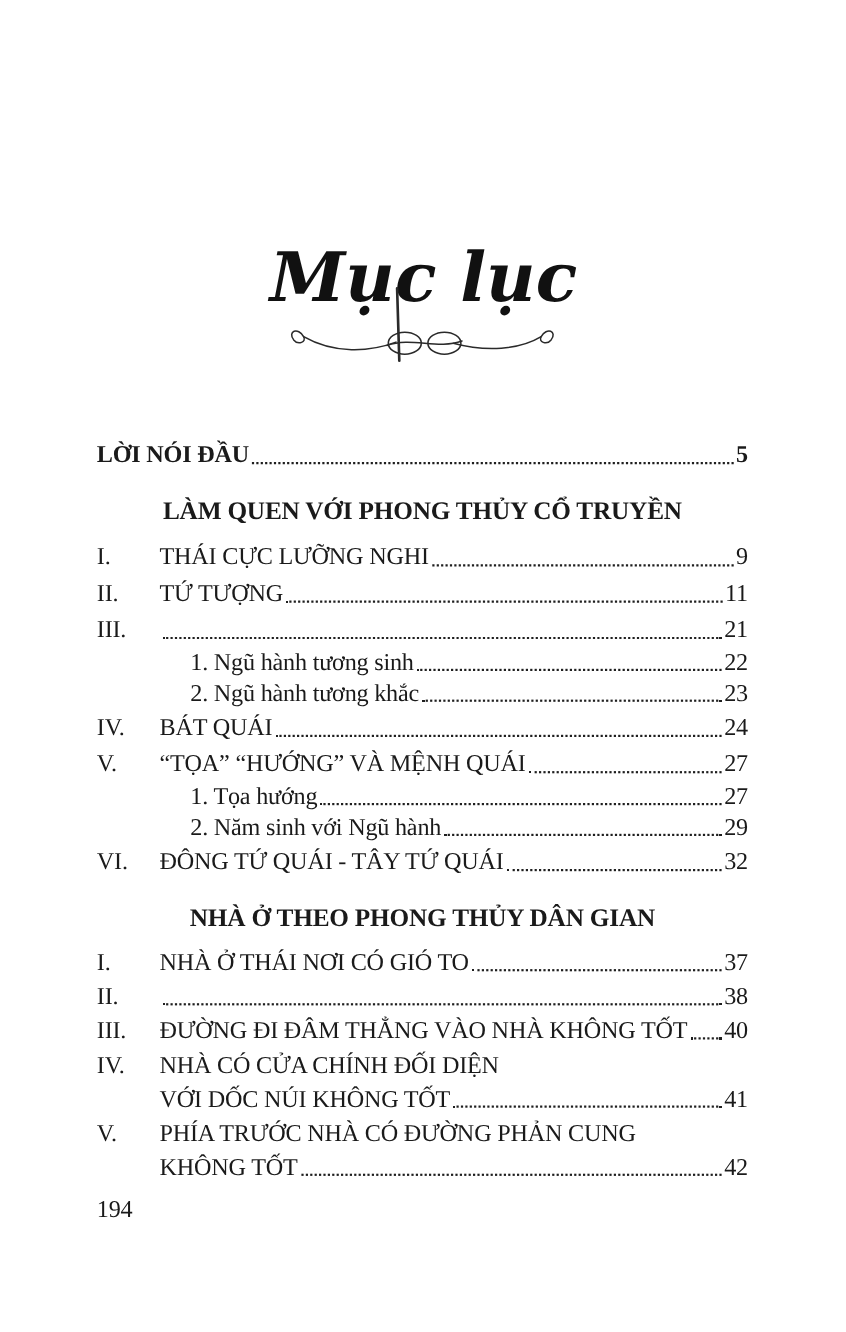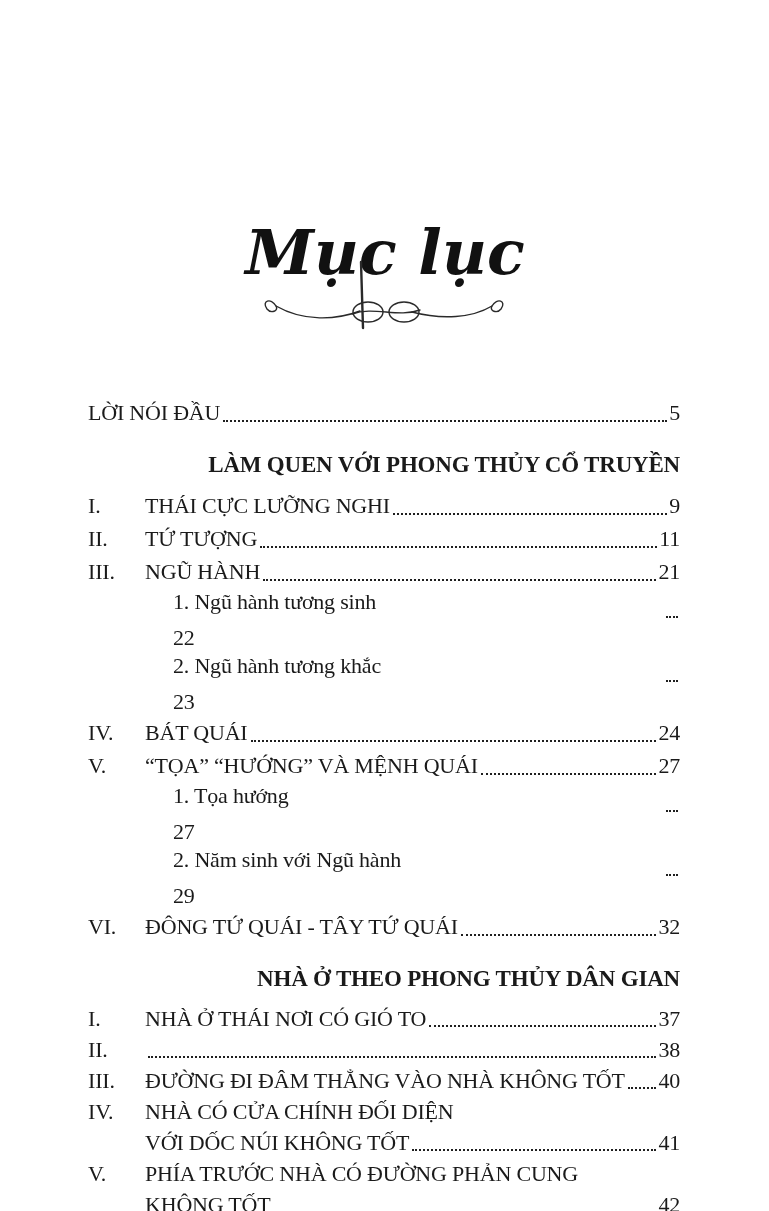--- a/index.html
+++ b/index.html
@@ -23,29 +23,29 @@
   .cal-title-text {
     font-family: "DejaVu Serif", "Liberation Serif", serif;
     font-style: italic;
     font-weight: bold;
   }
   .content {
     padding: 0 89px 0 88px;
     font-size: 22px;
     letter-spacing: -0.2px;
   }
-  .row { display: flex; }
+  .row { display: flex; font-weight: bold; }
   .preface {
     margin-top: 64px;
     line-height: 33px;
   }
   .section-heading {
     font-size: 23px;
     font-weight: 700;
-    text-align: right;
+    text-align: center;
     line-height: 30px;
     margin: 21px 0 9px 0;
     letter-spacing: -0.2px;
   }
   .entry {
     display: flex;
     line-height: 33px;
   }
   .entries.second .entry { line-height: 31px; }
   .numeral {
@@ -65,21 +65,20 @@
     flex: 1;
     min-width: 12px;
     align-self: flex-end;
     border-bottom: 2px dotted #1f1f1f;
     margin: 0 2px 7px 3px;
   }
   .sub-entry {
     display: flex;
     line-height: 28px;
     margin-left: 85px;
-    flex-direction: column;
   }
   .sub-entry .dots { margin-bottom: 6px; }
   .pg { flex: none; }
   .folio {
     margin-top: 8px;
     font-size: 22px;
     line-height: 30px;
   }
 </style>
 </head>
@@ -131,21 +130,20 @@
                 <span class="entry-text">TỨ TƯỢNG</span>
                 <span class="dots"></span>
                 <span class="pg">11</span>
               </div>
             </div>
           </div>
           <div class="entry">
             <span class="numeral">III.</span>
             <div class="entry-body">
               <div class="entry-line">
-                <span class="entry-text">NGŨ HÀNH</span>
                 <span class="dots"></span>
                 <span class="pg">21</span>
               </div>
             </div>
           </div>
           <div class="sub-entry">
             <span class="entry-text">1. Ngũ hành tương sinh</span>
             <span class="dots"></span>
             <span class="pg">22</span>
           </div>

